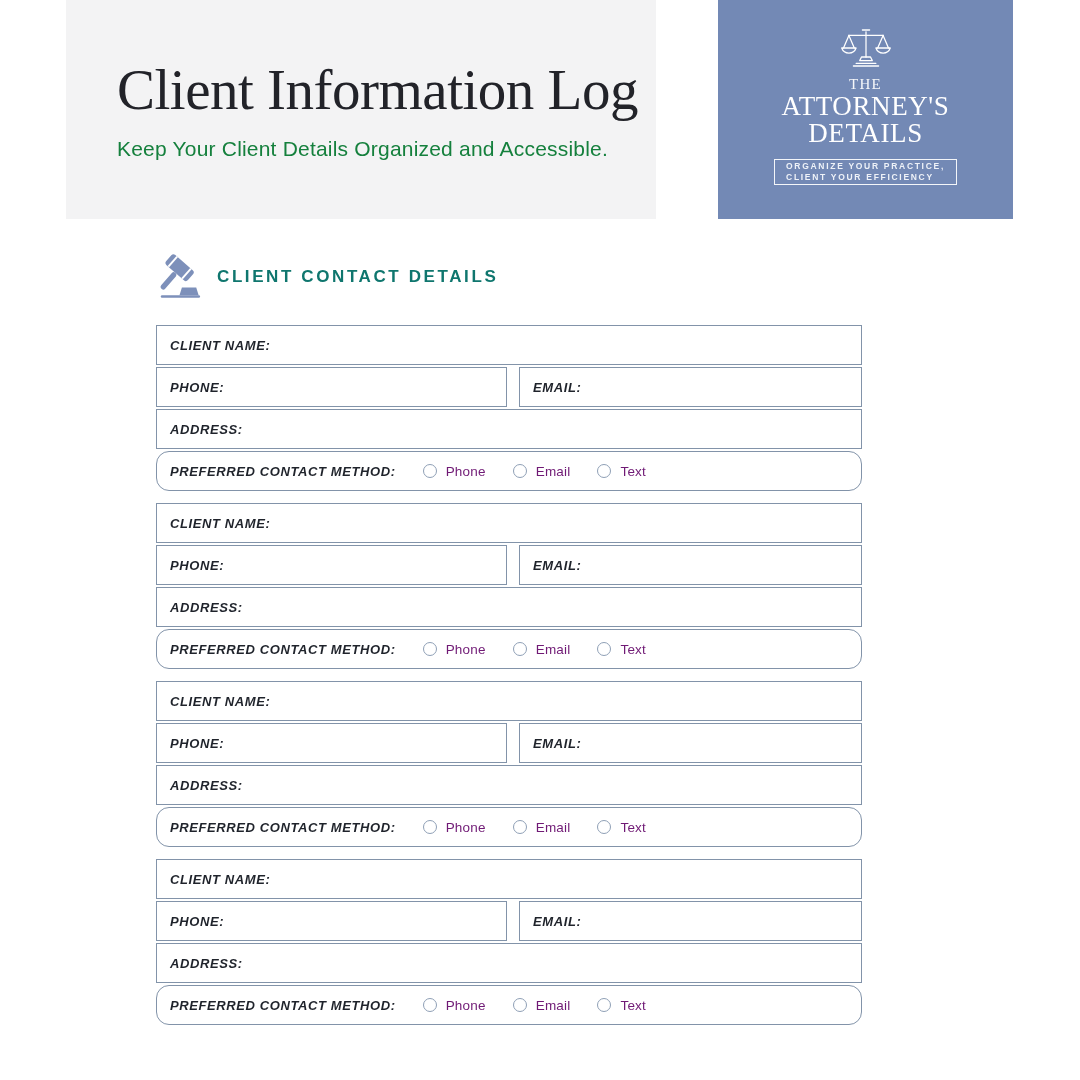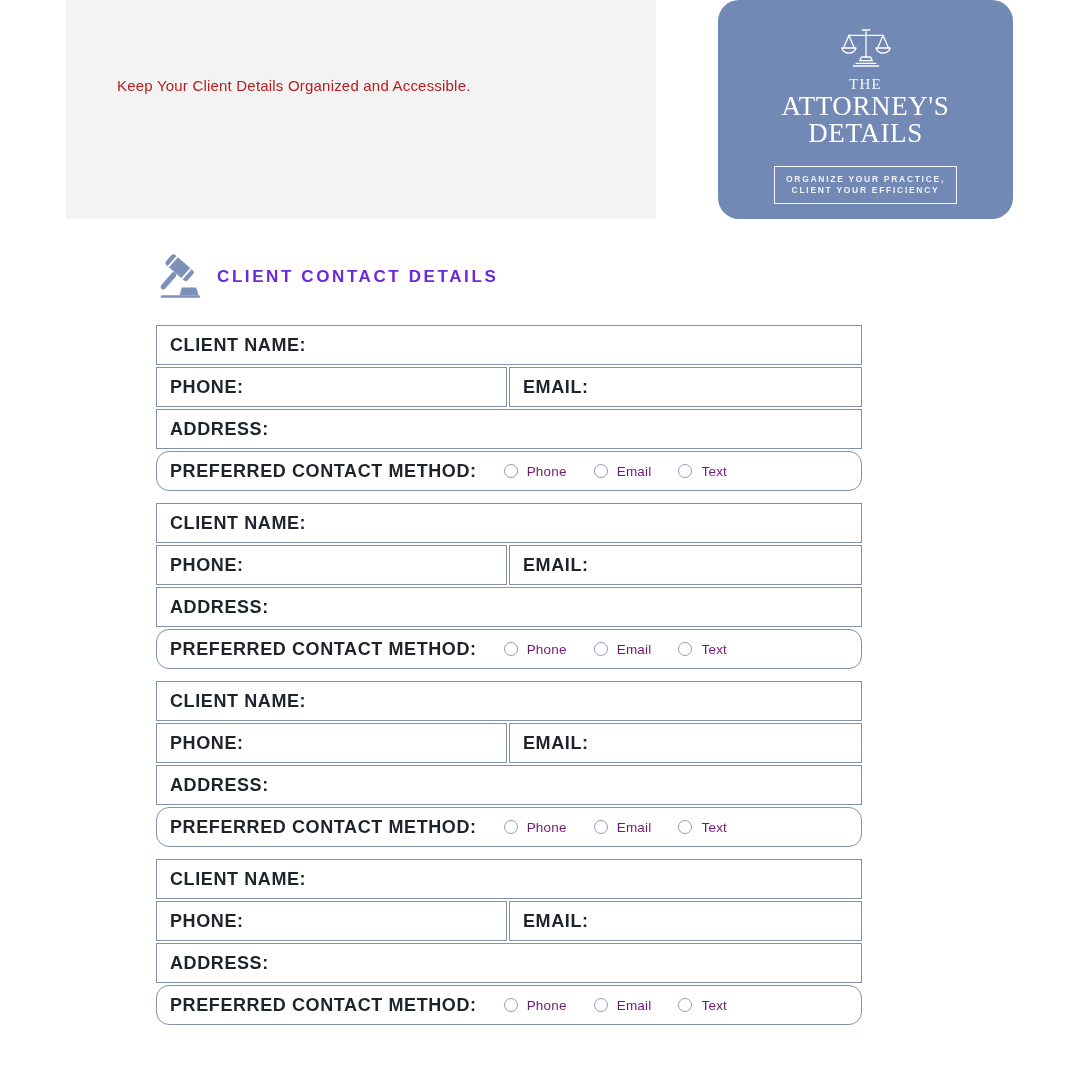--- a/index.html
+++ b/index.html
@@ -10,81 +10,82 @@
   
   .header-left{
     position:absolute;left:66px;top:0;width:590px;height:219px;
     background:#f3f3f4;box-sizing:border-box;padding:60px 0 0 51px;
   }
   .page-title{
     font-family:"Liberation Serif","DejaVu Serif",serif;
     font-size:57px;color:#222329;letter-spacing:-0.5px;line-height:60px;
   }
   .page-subtitle{
-    margin-top:17px;font-size:15px;color:#b91c1c;letter-spacing:0.2px;
+    margin-top:17px;font-size:21px;color:#15803d;letter-spacing:0.2px;
   }
   .brand{
     position:absolute;left:718px;top:0;width:295px;height:219px;
     background:#7389b5;color:#ffffff;display:flex;flex-direction:column;
-    align-items:center;box-sizing:border-box;padding-top:27px;border-radius:21px;
+    align-items:center;box-sizing:border-box;padding-top:27px;
   }
   .brand-the{
     font-family:"Liberation Serif","DejaVu Serif",serif;
     font-size:15px;letter-spacing:1.2px;margin-top:7px;color:#f6f8fb;
   }
   .brand-name{
     font-family:"Liberation Serif","DejaVu Serif",serif;
     font-size:27px;letter-spacing:0.6px;line-height:27px;text-align:center;color:#ffffff;
   }
   .brand-badge{
-    margin-top:19px;border:1px solid rgba(255,255,255,0.92);
-    padding:7px 11px;text-align:center;
+    margin-top:12px;border:1px solid rgba(255,255,255,0.92);
+    padding:1px 11px;text-align:left;
   }
   .badge-line{
     font-size:8.5px;font-weight:bold;letter-spacing:1.7px;line-height:11px;color:#eef2f8;
   }
   
   .content{position:absolute;left:156px;top:254px;width:706px;}
   .section-head{display:flex;align-items:center;gap:15px;}
   .section-title{
-    font-size:17px;font-weight:bold;letter-spacing:2.6px;color:#6d28d9;
+    font-size:17px;font-weight:bold;letter-spacing:2.6px;color:#0f766e;
   }
   .section-sub{
     margin-top:13px;font-size:13.5px;color:#3f4248;letter-spacing:0.2px;
   }
   .blocks{margin-top:25px;}
   .client-block{margin-bottom:12px;}
   .row{
     border:1px solid #8293a9;height:40px;display:flex;align-items:center;
     padding-left:13px;box-sizing:border-box;background:#ffffff;margin-bottom:2px;
   }
-  .row-split{display:flex;gap:2px;margin-bottom:2px;}
+  .row-split{display:flex;gap:12px;margin-bottom:2px;}
   .cell{
     border:1px solid #8293a9;height:40px;display:flex;align-items:center;
     padding-left:13px;box-sizing:border-box;background:#ffffff;
   }
   .cell-phone{width:351px;flex:none;}
   .cell-email{flex:1;}
   .row-last{margin-bottom:0;border-radius:13px;}
   .field-label{
-    font-weight:bold;font-size:18px;letter-spacing:0.6px;color:#1f232b;
+    font-weight:bold;font-size:13px;letter-spacing:0.6px;color:#1f232b;font-style:italic;
   }
   .radio-group{display:flex;align-items:center;margin-left:27px;gap:27px;}
   .radio-opt{display:flex;align-items:center;gap:9px;cursor:pointer;}
   .radio-circle{
     width:12px;height:12px;border:1.5px solid #8fa0b6;border-radius:50%;
     background:#ffffff;flex:none;
   }
   .radio-label{font-size:13.5px;color:#701a75;letter-spacing:0.2px;}
   .icon-wrap{flex:none;display:flex;align-items:center;}
 </style>
 </head>
 <body>
 
 <div class="header-left">
+  <div class="page-title">Client Information Log</div>
   <div class="page-subtitle">Keep Your Client Details Organized and Accessible.</div>
 </div>
 
 <div class="brand">
   <span class="icon-wrap">
     <svg width="54" height="42" viewBox="0 0 60 46" fill="none" stroke="#ffffff" stroke-width="1.4" stroke-linecap="round" stroke-linejoin="round">
       <line x1="30" y1="5" x2="30" y2="33"></line>
       <line x1="26" y1="3" x2="34" y2="3"></line>
       <line x1="11" y1="9" x2="49" y2="9"></line>
       <line x1="11" y1="9" x2="5" y2="23"></line>

